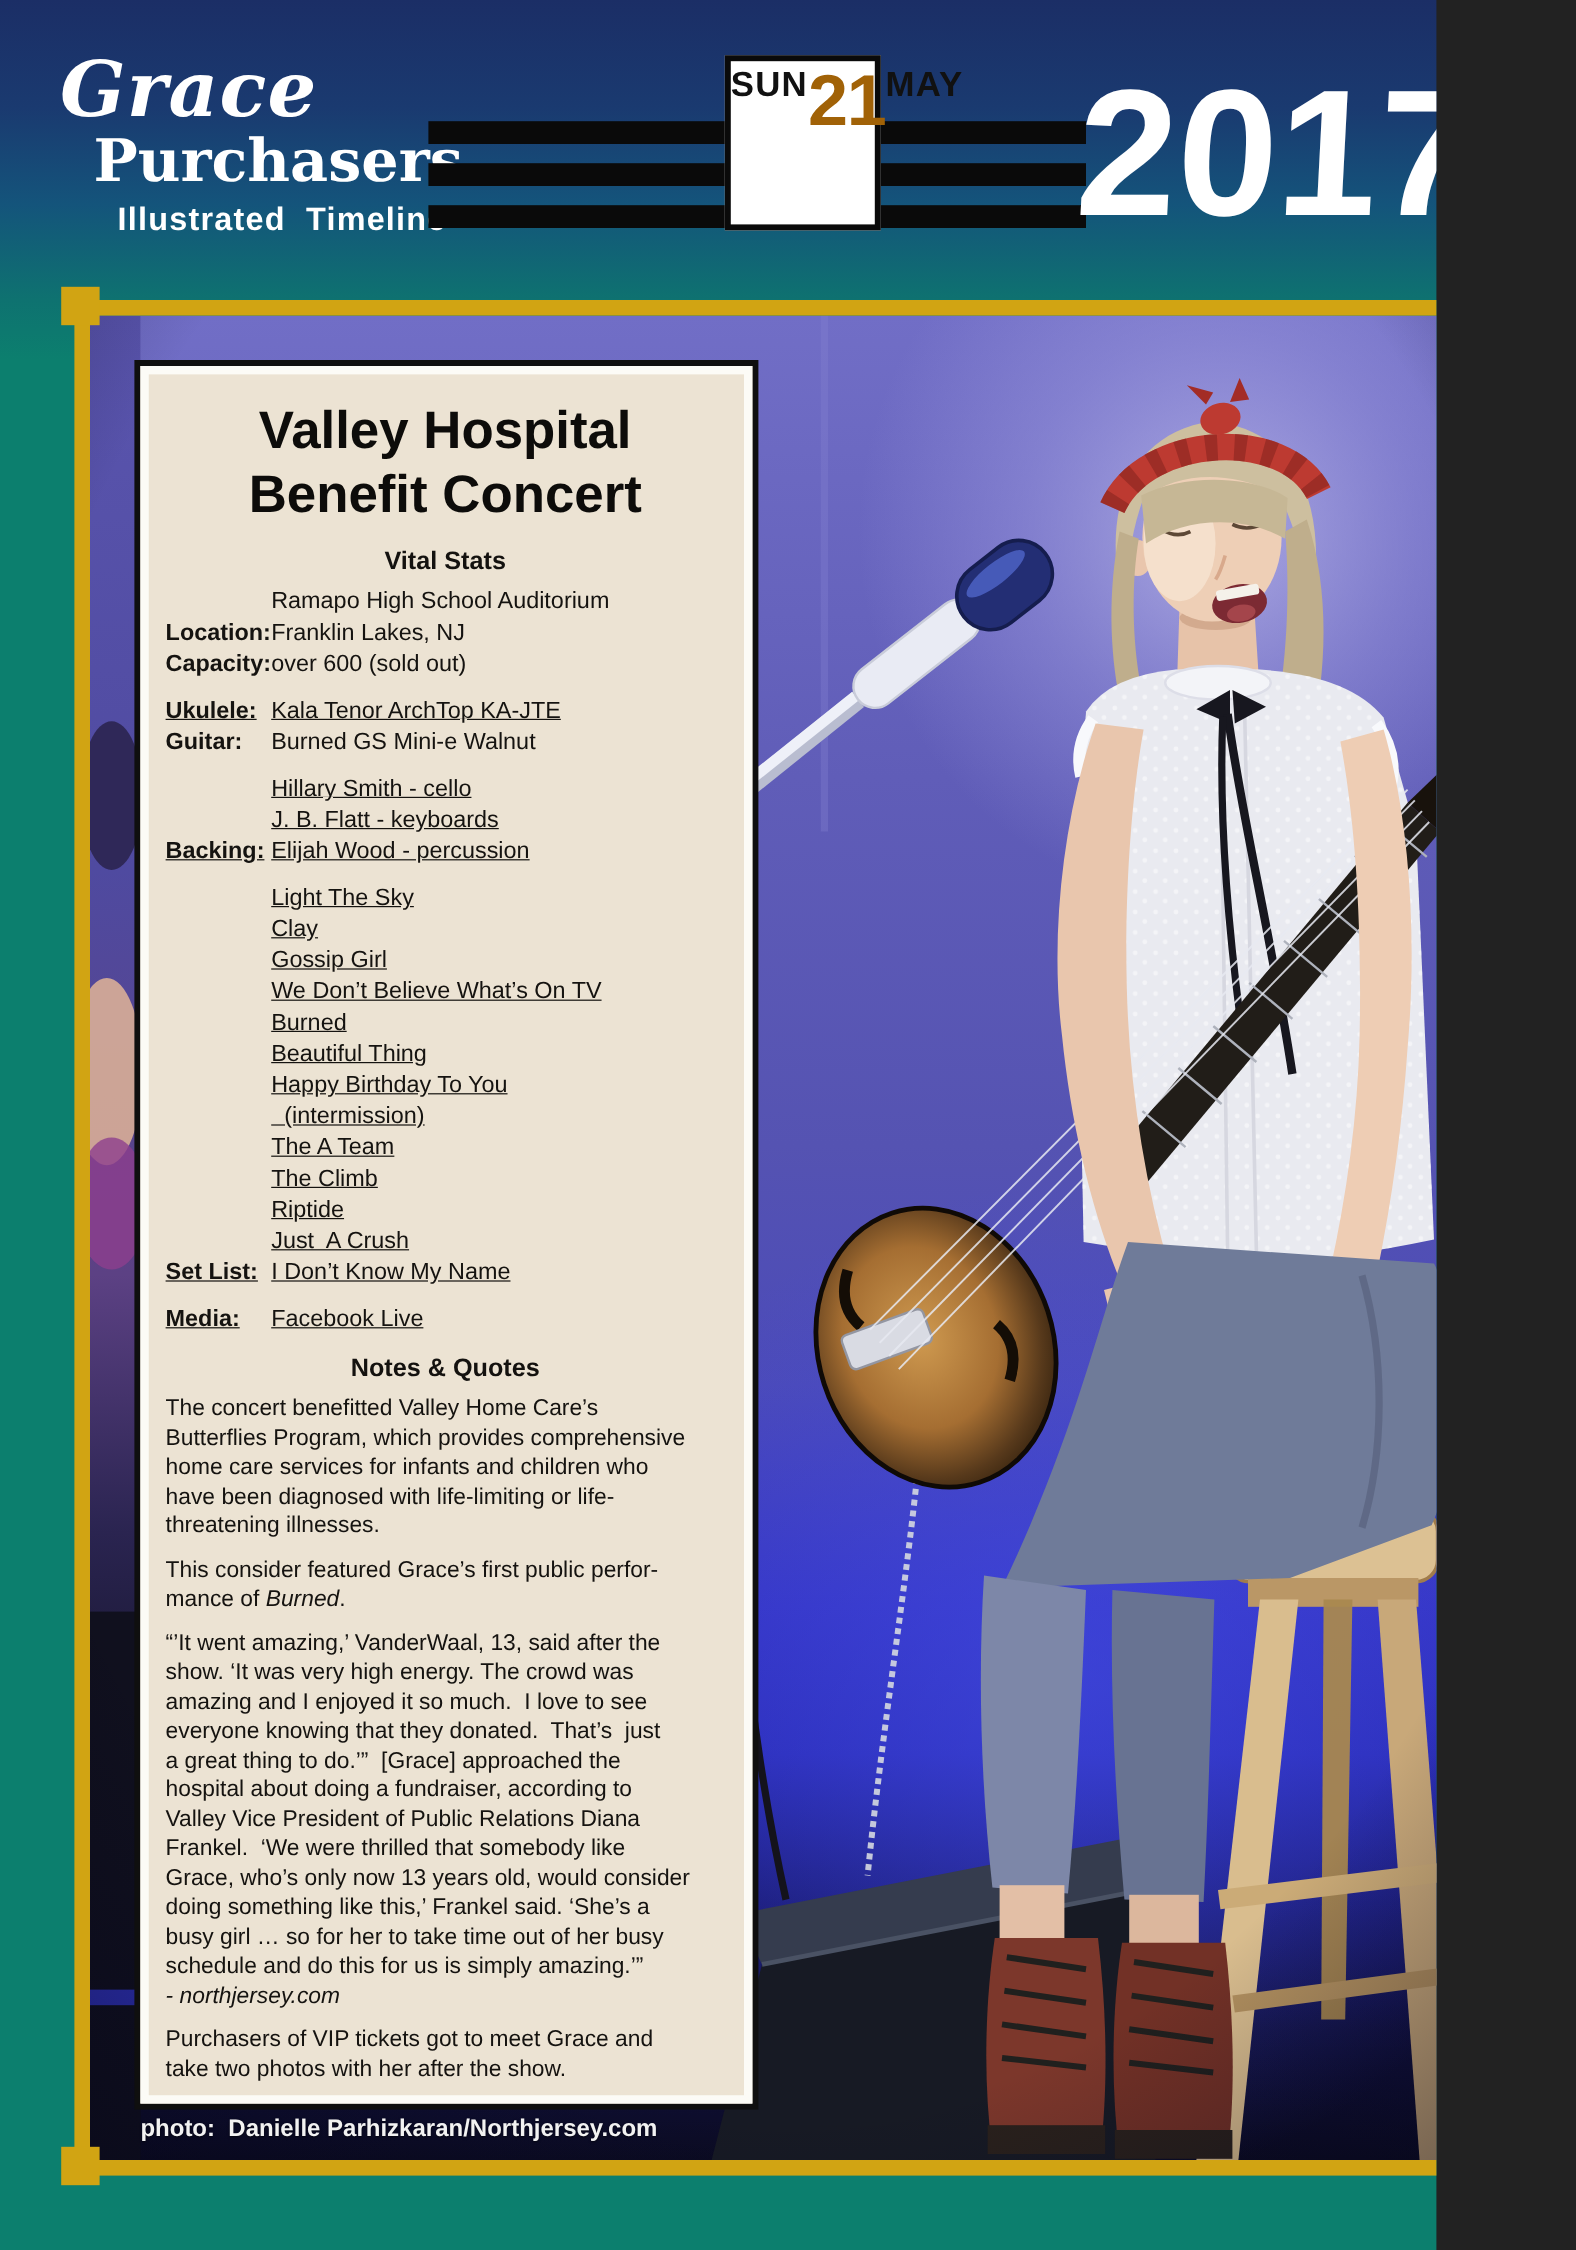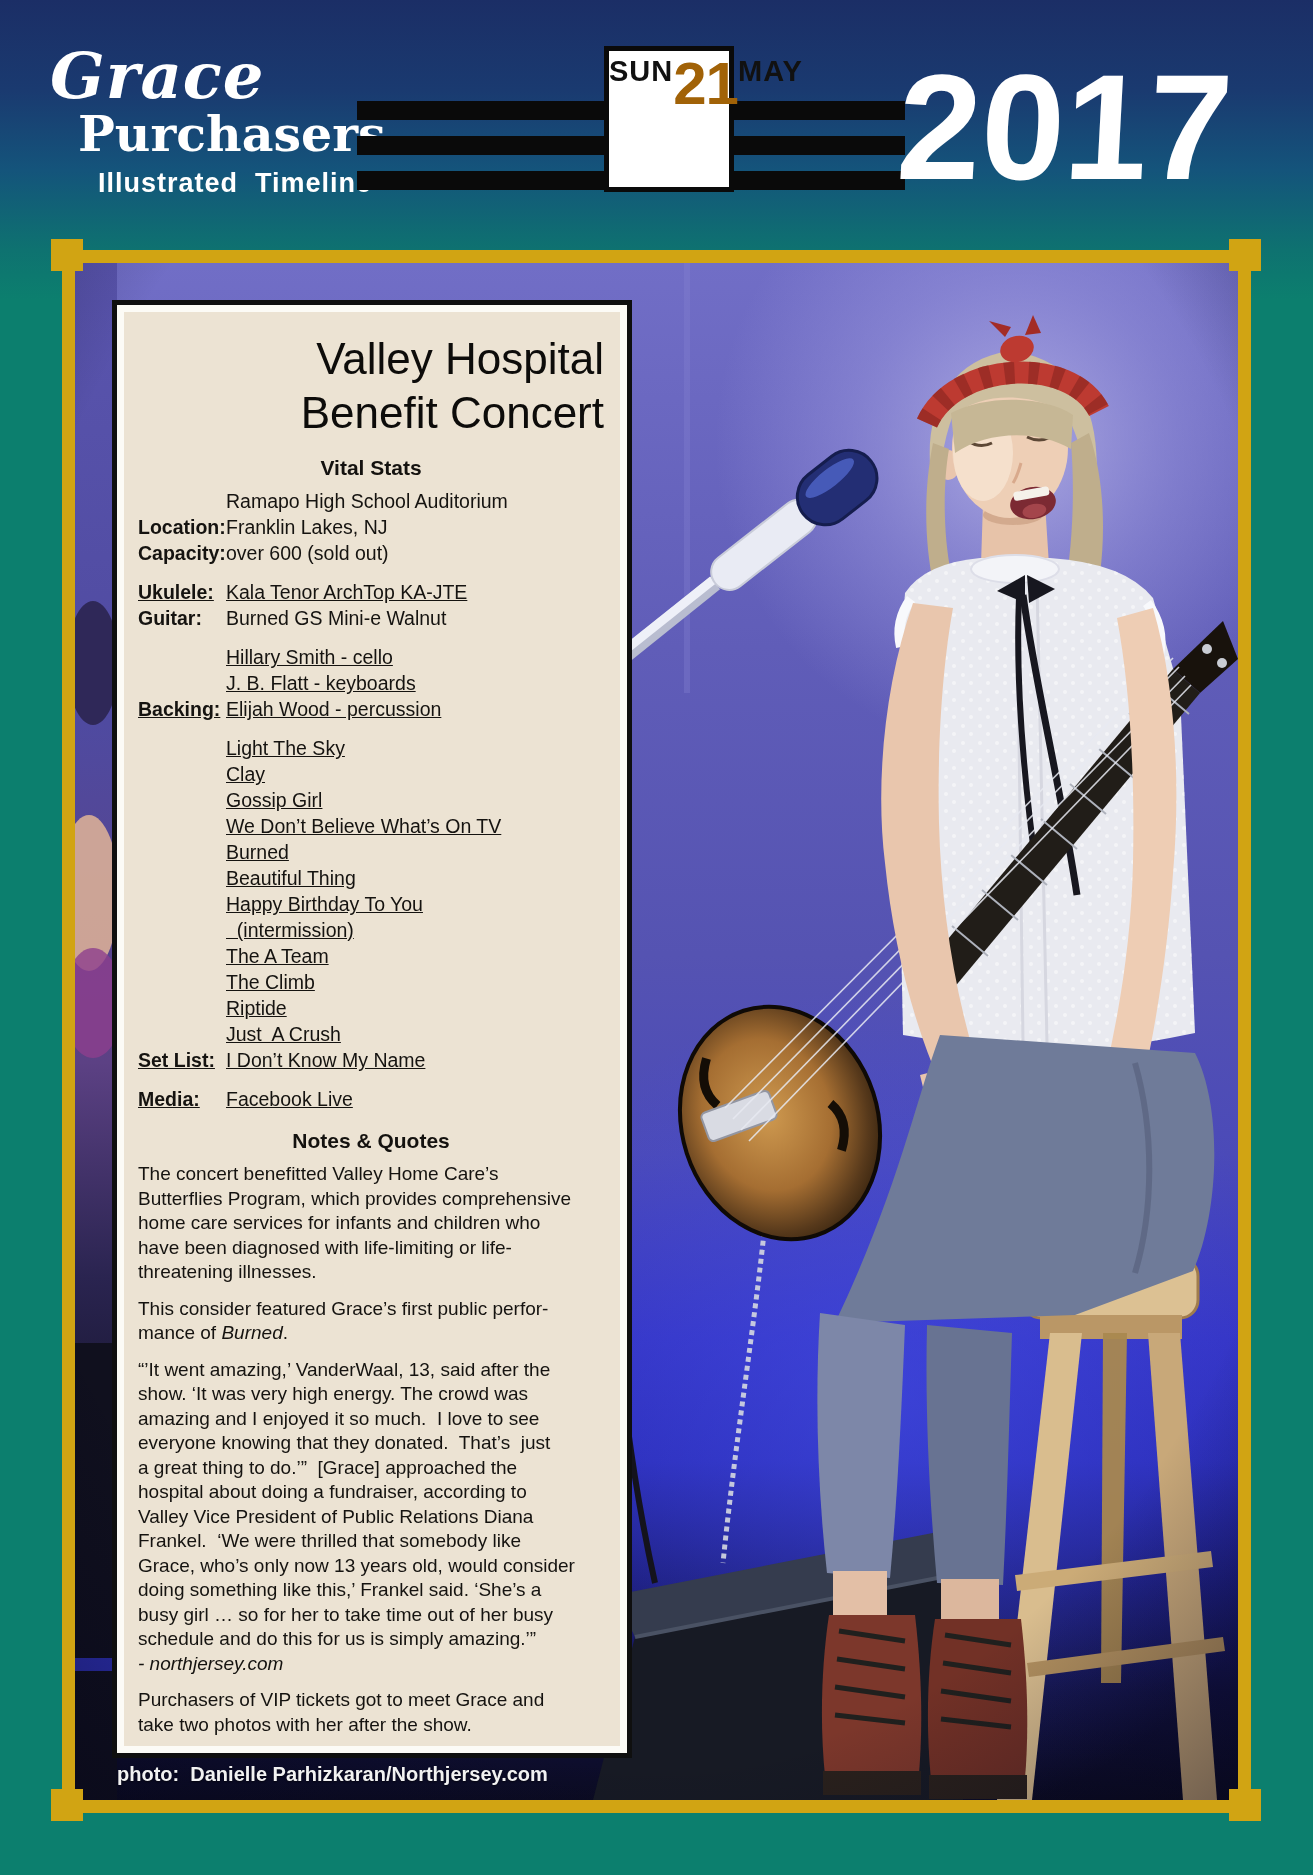--- a/index.html
+++ b/index.html
@@ -1,17 +1,17 @@
 <!DOCTYPE html>
 <html><head>
 <meta charset="utf-8">
 <style>
   html,body{margin:0;padding:0;background:#222;}
   .page{
-    position:relative;width:1313px;height:1875px;overflow:hidden;
+    position:relative;width:1197px;height:1875px;overflow:hidden;
     font-family:"Liberation Sans", sans-serif;
     background:linear-gradient(180deg,#1b2e66 0px,#1a3a70 90px,#14547b 170px,#0e7270 250px,#0c7f6e 300px,#0c7f6e 100%);
   }
   
   .logo{position:absolute;left:50px;top:44px;color:#ffffff;}
   .logo-script{font-family:"DejaVu Serif", serif;font-style:italic;font-weight:bold;font-size:64px;line-height:1;letter-spacing:1px;}
   .logo-name{font-family:"DejaVu Serif", serif;font-weight:bold;font-size:49px;line-height:1;margin-left:28px;margin-top:2px;letter-spacing:0px;}
   .logo-sub{font-weight:bold;font-size:27px;margin-left:48px;margin-top:9px;white-space:pre;letter-spacing:1px;}
   .stripe{position:absolute;height:19px;background:#0a0a0a;}
   .s-l1{left:357px;top:101px;width:250px;} .s-l2{left:357px;top:136px;width:250px;} .s-l3{left:357px;top:171px;width:250px;}
@@ -40,21 +40,21 @@
   .photo{position:absolute;left:75px;top:263px;width:1163px;height:1537px;display:block;}
   
   .card{
     position:absolute;left:112px;top:300px;width:520px;height:1458px;box-sizing:border-box;
     background:#0f0f0f;padding:5px;
   }
   .card-inner{
     width:100%;height:100%;box-sizing:border-box;background:#ece3d3;
     border:7px solid #fcfbf6;padding:12px 16px 10px 14px;overflow:hidden;color:#151310;
   }
-  .card-title{font-weight:normal;font-size:44px;line-height:1.22;text-align:right;margin-top:8px;letter-spacing:0px;color:#0d0c0a;}
+  .card-title{font-weight:bold;font-size:44px;line-height:1.22;text-align:center;margin-top:8px;letter-spacing:0px;color:#0d0c0a;}
   .sec-head{font-weight:bold;font-size:21px;text-align:center;margin-top:17px;color:#14120f;}
   .stats{margin-top:8px;}
   .stat-row{display:flex;align-items:flex-end;font-size:19.5px;line-height:26px;}
   .stat-row.gap{margin-top:13px;text-decoration:underline;}
   .stat-label{flex:0 0 88px;font-weight:bold;white-space:pre;}
   .stat-value{white-space:pre;}
   .notes{margin-top:9px;}
   .para{font-size:19px;line-height:24.5px;margin:0 0 12px 0;white-space:pre-wrap;}
   .para i{font-style:italic;}
   

